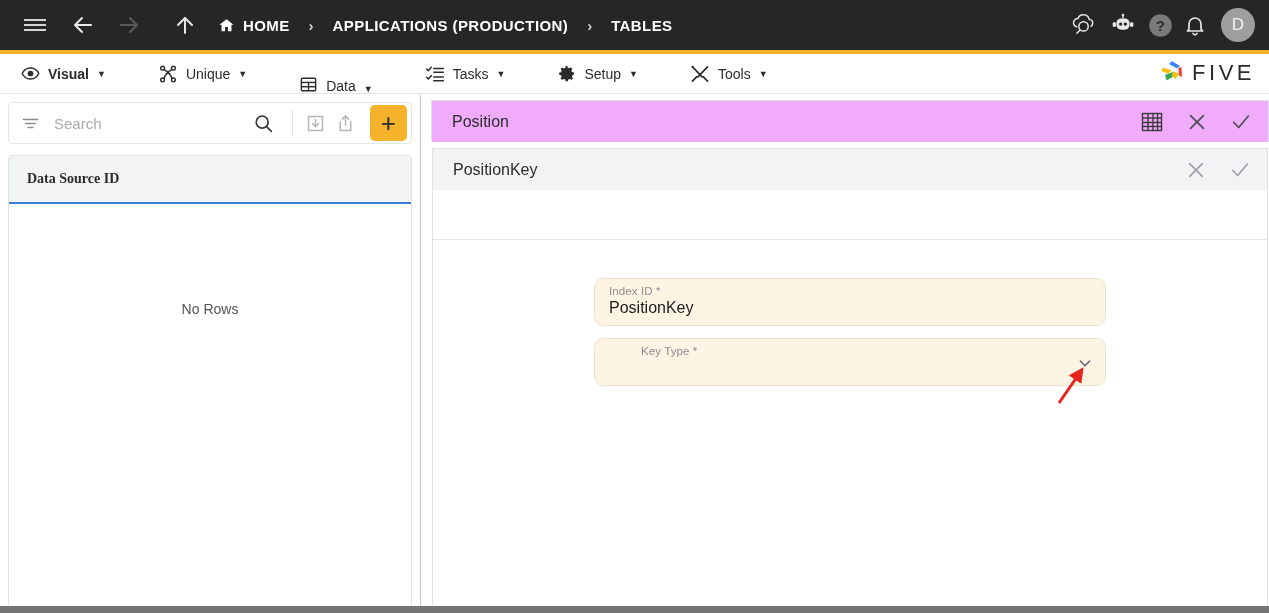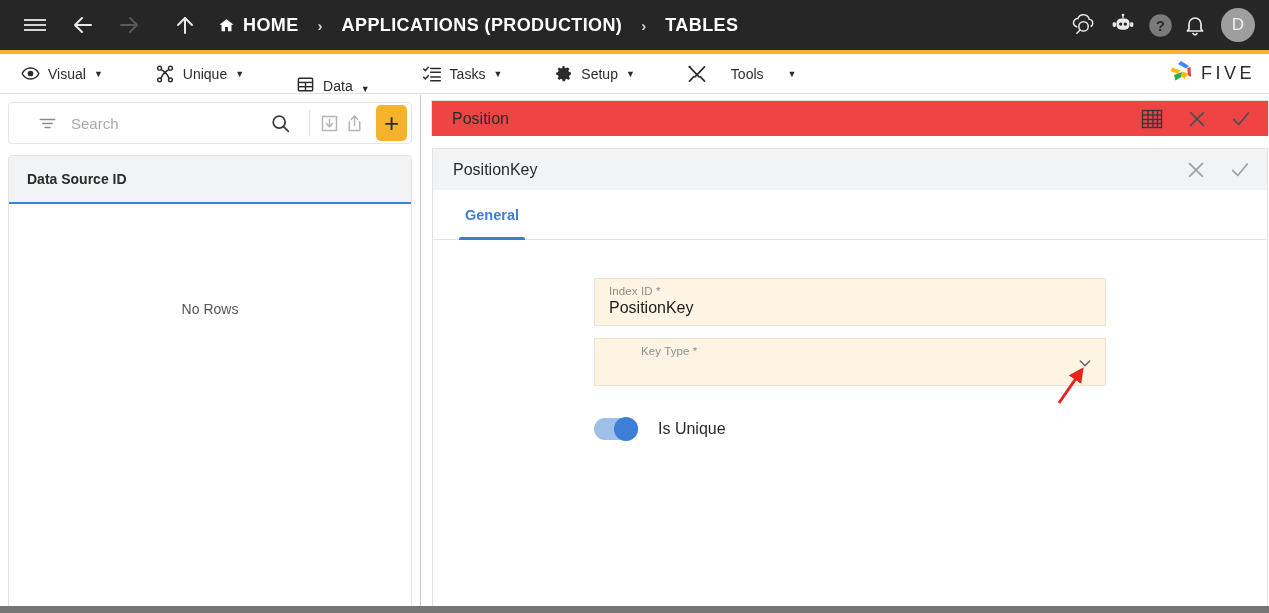--- a/index.html
+++ b/index.html
@@ -23,21 +23,21 @@
   }
   .tb-icon-btn {
     width: 38px; height: 38px; display: flex; align-items: center; justify-content: center;
     cursor: pointer; flex: 0 0 auto;
   }
   .hamburger { margin-left: 16px; }
   .hamburger span { display: block; width: 22px; height: 2px; background: #d4d4d4; margin: 3px 0; }
   .arrow-svg { display: block; }
   .crumbs { display: flex; align-items: center; margin-left: 14px; }
   .crumb {
-    color: #ffffff; font-size: 18px; font-weight: bold; letter-spacing: .4px;
+    color: #ffffff; font-size: 15px; font-weight: bold; letter-spacing: .4px;
     white-space: nowrap; cursor: pointer; display: flex; align-items: center;
   }
   .crumb.home .home-ico { margin-right: 8px; display: block; }
   .crumb-sep { color: #cfcfcf; font-size: 15px; font-weight: bold; margin: 0 19px; }
   .tb-right { position: absolute; right: 14px; top: 0; height: 50px; display: flex; align-items: center; }
   .tb-right > div { margin-left: 9px; display: flex; align-items: center; justify-content: center; cursor: pointer; }
   .avatar {
     width: 34px; height: 34px; border-radius: 50%; background: #9e9e9e;
     color: #f2f2f2; font-size: 17px; display: flex; align-items: center; justify-content: center;
     margin-left: 14px !important;
@@ -46,40 +46,40 @@
   
   .menubar {
     position: absolute; top: 54px; left: 0; width: 1269px; height: 40px;
     background: #ffffff; border-bottom: 1px solid #e2e2e2;
     display: flex; align-items: center;
   }
   .menu-item {
     display: flex; align-items: center; height: 40px; padding: 0 13px;
     font-size: 14px; color: #2b2b2b; cursor: pointer; white-space: nowrap;
   }
-  .menu-item:first-child { margin-left: 8px; }
+  .menu-item:first-child { margin-left: 8px; font-weight: bold; }
   .menu-item .mi-ico { margin-right: 8px; display: flex; align-items: center; }
   .menu-item .caret { margin-left: 8px; font-size: 9px; color: #2b2b2b; }
   .five-logo {
     position: absolute; right: 14px; top: 4px; display: flex; align-items: center;
   }
   .five-word {
-    font-size: 18px; letter-spacing: 3.5px; color: #2b2b2b;
+    font-size: 22px; letter-spacing: 3.5px; color: #2b2b2b;
     font-family: "Liberation Sans", sans-serif; margin-left: 4px;
   }
 
   
   .left-panel {
     position: absolute; top: 95px; left: 0; width: 421px; height: 518px;
     background: #ffffff; border-right: 1px solid #c9c9c9;
   }
   .search-row {
     position: absolute; top: 7px; left: 8px; width: 404px; height: 42px;
     border: 1px solid #e6e6e6; border-radius: 4px; background: #ffffff;
-    display: flex; align-items: center; padding-left: 17px;
+    display: flex; align-items: center;
   }
   .filter-ico { margin-left: 12px; cursor: pointer; display: flex; }
   .search-input {
     flex: 1; border: none; outline: none; background: transparent;
     font-size: 15px; color: #333; margin-left: 14px; font-family: "Liberation Sans", sans-serif;
   }
   .search-input::placeholder { color: #a9a9a9; }
   .srch-ico { margin-right: 10px; cursor: pointer; display: flex; }
   .vdiv { width: 1px; height: 26px; background: #e0e0e0; margin: 0 8px; }
   .dl-ico, .up-ico { width: 30px; display: flex; justify-content: center; cursor: pointer; }
@@ -90,34 +90,34 @@
     font-weight: 300;
   }
   .grid-card {
     position: absolute; top: 60px; left: 8px; width: 404px; height: 498px;
     border: 1px solid #e2e2e2; border-radius: 4px 4px 0 0; background: #ffffff; overflow: hidden;
   }
   .grid-head {
     height: 48px; background: #f1f3f4; display: flex; align-items: center;
     border-bottom: 2px solid #3d7fd6;
   }
-  .grid-head-cell { font-size: 14px; font-weight: bold; color: #2b2b2b; margin-left: 18px; }
+  .grid-head-cell { font-size: 14px; font-weight: bold; color: #2b2b2b; margin-left: 18px; font-family: Liberation Serif, serif; }
   .grid-body { height: 446px; background: #ffffff; position: relative; }
   .no-rows {
     position: absolute; top: 97px; left: 0; width: 100%; text-align: center;
     font-size: 14px; color: #555;
   }
 
   
   .right-panel {
     position: absolute; top: 95px; left: 431px; width: 838px; height: 518px; background: #ffffff;
   }
   .card-outer {
-    position: absolute; top: 5px; left: 0; width: 838px; height: 36px;
-    background: #ef4444; border: 1px solid #e0e2e4; border-bottom: none;
+    position: absolute; top: 5px; left: 0; width: 838px; height: 42px;
+    background: #f0abfc; border: 1px solid #e0e2e4; border-bottom: none;
     display: flex; align-items: center;
   }
   .card-title { font-size: 16px; color: #2b2b2b; margin-left: 20px; }
   .card-actions { position: absolute; right: 16px; display: flex; align-items: center; }
   .card-actions > div { margin-left: 22px; cursor: pointer; display: flex; align-items: center; }
 
   .card-inner-head {
     position: absolute; top: 53px; left: 1px; width: 836px; height: 42px;
     background: #f1f3f4; border: 1px solid #e0e2e4; border-bottom: none;
     display: flex; align-items: center;
@@ -136,21 +136,21 @@
   .tab.active { color: #3d7fd6; }
   .tab.active::after {
     content: ""; position: absolute; bottom: 0; left: 0; right: 0; height: 3px;
     background: #3d7fd6; border-radius: 2px 2px 0 0;
   }
   .tab:first-child { margin-left: 26px; }
 
   .form-area { position: relative; padding-top: 38px; }
   .field {
     position: relative; width: 512px; margin: 0 auto 12px auto;
-    background: #fdf4e4; border: 1px solid #ece3d2; border-radius: 0;
+    background: #fdf4e4; border: 1px solid #ece3d2; border-radius: 9px;
     height: 48px; padding: 6px 14px 0 14px; cursor: text;
   }
   .field-label { font-size: 11.5px; color: #8d8d8d; letter-spacing: .1px; }
   .field-value {
     font-size: 16px; color: #1c1c1c; margin-top: 2px;
     white-space: nowrap; overflow: hidden;
   }
   .field.select { cursor: pointer; margin-top: 9px; padding-left: 46px; }
   .chev {
     position: absolute; right: 12px; top: 16px; width: 16px; height: 16px;
@@ -321,21 +321,21 @@
     <div class="menu-item" style="margin-left:26px;">
       <span class="mi-ico">
         <svg width="19" height="19" viewBox="0 0 24 24" fill="#2b2b2b">
             <path d="M12 8.2a3.8 3.8 0 1 0 0 7.6 3.8 3.8 0 0 0 0-7.6zm9.2 5.3.1-1.5-.1-1.5-2.3-.4a7.2 7.2 0 0 0-.8-2l1.4-1.9-2.1-2.1-1.9 1.4a7.2 7.2 0 0 0-2-.8L13.1 2.6h-2.2l-.4 2.3a7.2 7.2 0 0 0-2 .8L6.6 4.3 4.5 6.4l1.4 1.9a7.2 7.2 0 0 0-.8 2l-2.3.4v3l2.3.4c.2.7.5 1.4.8 2l-1.4 1.9 2.1 2.1 1.9-1.4c.6.4 1.3.6 2 .8l.4 2.3h3l.4-2.3c.7-.2 1.4-.4 2-.8l1.9 1.4 2.1-2.1-1.4-1.9c.4-.6.6-1.3.8-2z"></path>
           </svg>
       </span>
       <span>Setup</span>
       <span class="caret">▼</span>
     </div>
 
-    <div class="menu-item" style="margin-left:26px;gap:16px;">
+    <div class="menu-item" style="margin-left:26px;">
       <span class="mi-ico">
         <svg width="20" height="20" viewBox="0 0 24 24" fill="none" stroke="#2b2b2b" stroke-width="2" stroke-linecap="round" stroke-linejoin="round">
             <path d="M3 3.5l11.5 12"></path>
             <path d="M21 3.5L9.5 15.5"></path>
             <path d="M3 20.5l5.2-5.4"></path>
             <path d="M21 20.5l-5.2-5.4"></path>
             <circle cx="3.2" cy="3.4" r="0.4"></circle>
           </svg>
       </span>
       <span>Tools</span>
@@ -443,47 +443,38 @@
           <svg width="22" height="22" viewBox="0 0 24 24" fill="none" stroke="#9aa0a6" stroke-width="1.8" stroke-linecap="round" stroke-linejoin="round">
               <polyline points="4,12.5 9.5,18 20,5.5"></polyline>
             </svg>
         </div>
       </div>
     </div>
 
     <div class="card-inner-body">
 
       <div class="tabs">
-        <div class="tab active">
-          <span>General</span>
-        </div>
       </div>
 
       <div class="form-area">
 
         <div class="field">
           <div class="field-label">Index ID *</div>
           <div class="field-value">PositionKey</div>
         </div>
 
         <div class="field select">
           <div class="field-label">Key Type *</div>
           <span class="chev">
             <svg width="16" height="16" viewBox="0 0 24 24" fill="none" stroke="#5f6368" stroke-width="2.2" stroke-linecap="round" stroke-linejoin="round">
                 <polyline points="5,9 12,16 19,9"></polyline>
               </svg>
           </span>
         </div>
 
-        <div class="toggle-row">
-          <div class="toggle">
-            <div class="knob"></div>
-          </div>
-          <div class="toggle-label">Is Unique</div>
-        </div>
 
       </div>
     </div>
   </div>
 
   <svg class="anno-arrow" width="44" height="52" viewBox="0 0 44 52">
     <defs>
       <marker id="arrowhead" markerWidth="5" markerHeight="5" refX="2.3" refY="2.5" orient="auto">
         <polygon points="0,0 5,2.5 0,5" fill="#e8241f"></polygon>
       </marker>

